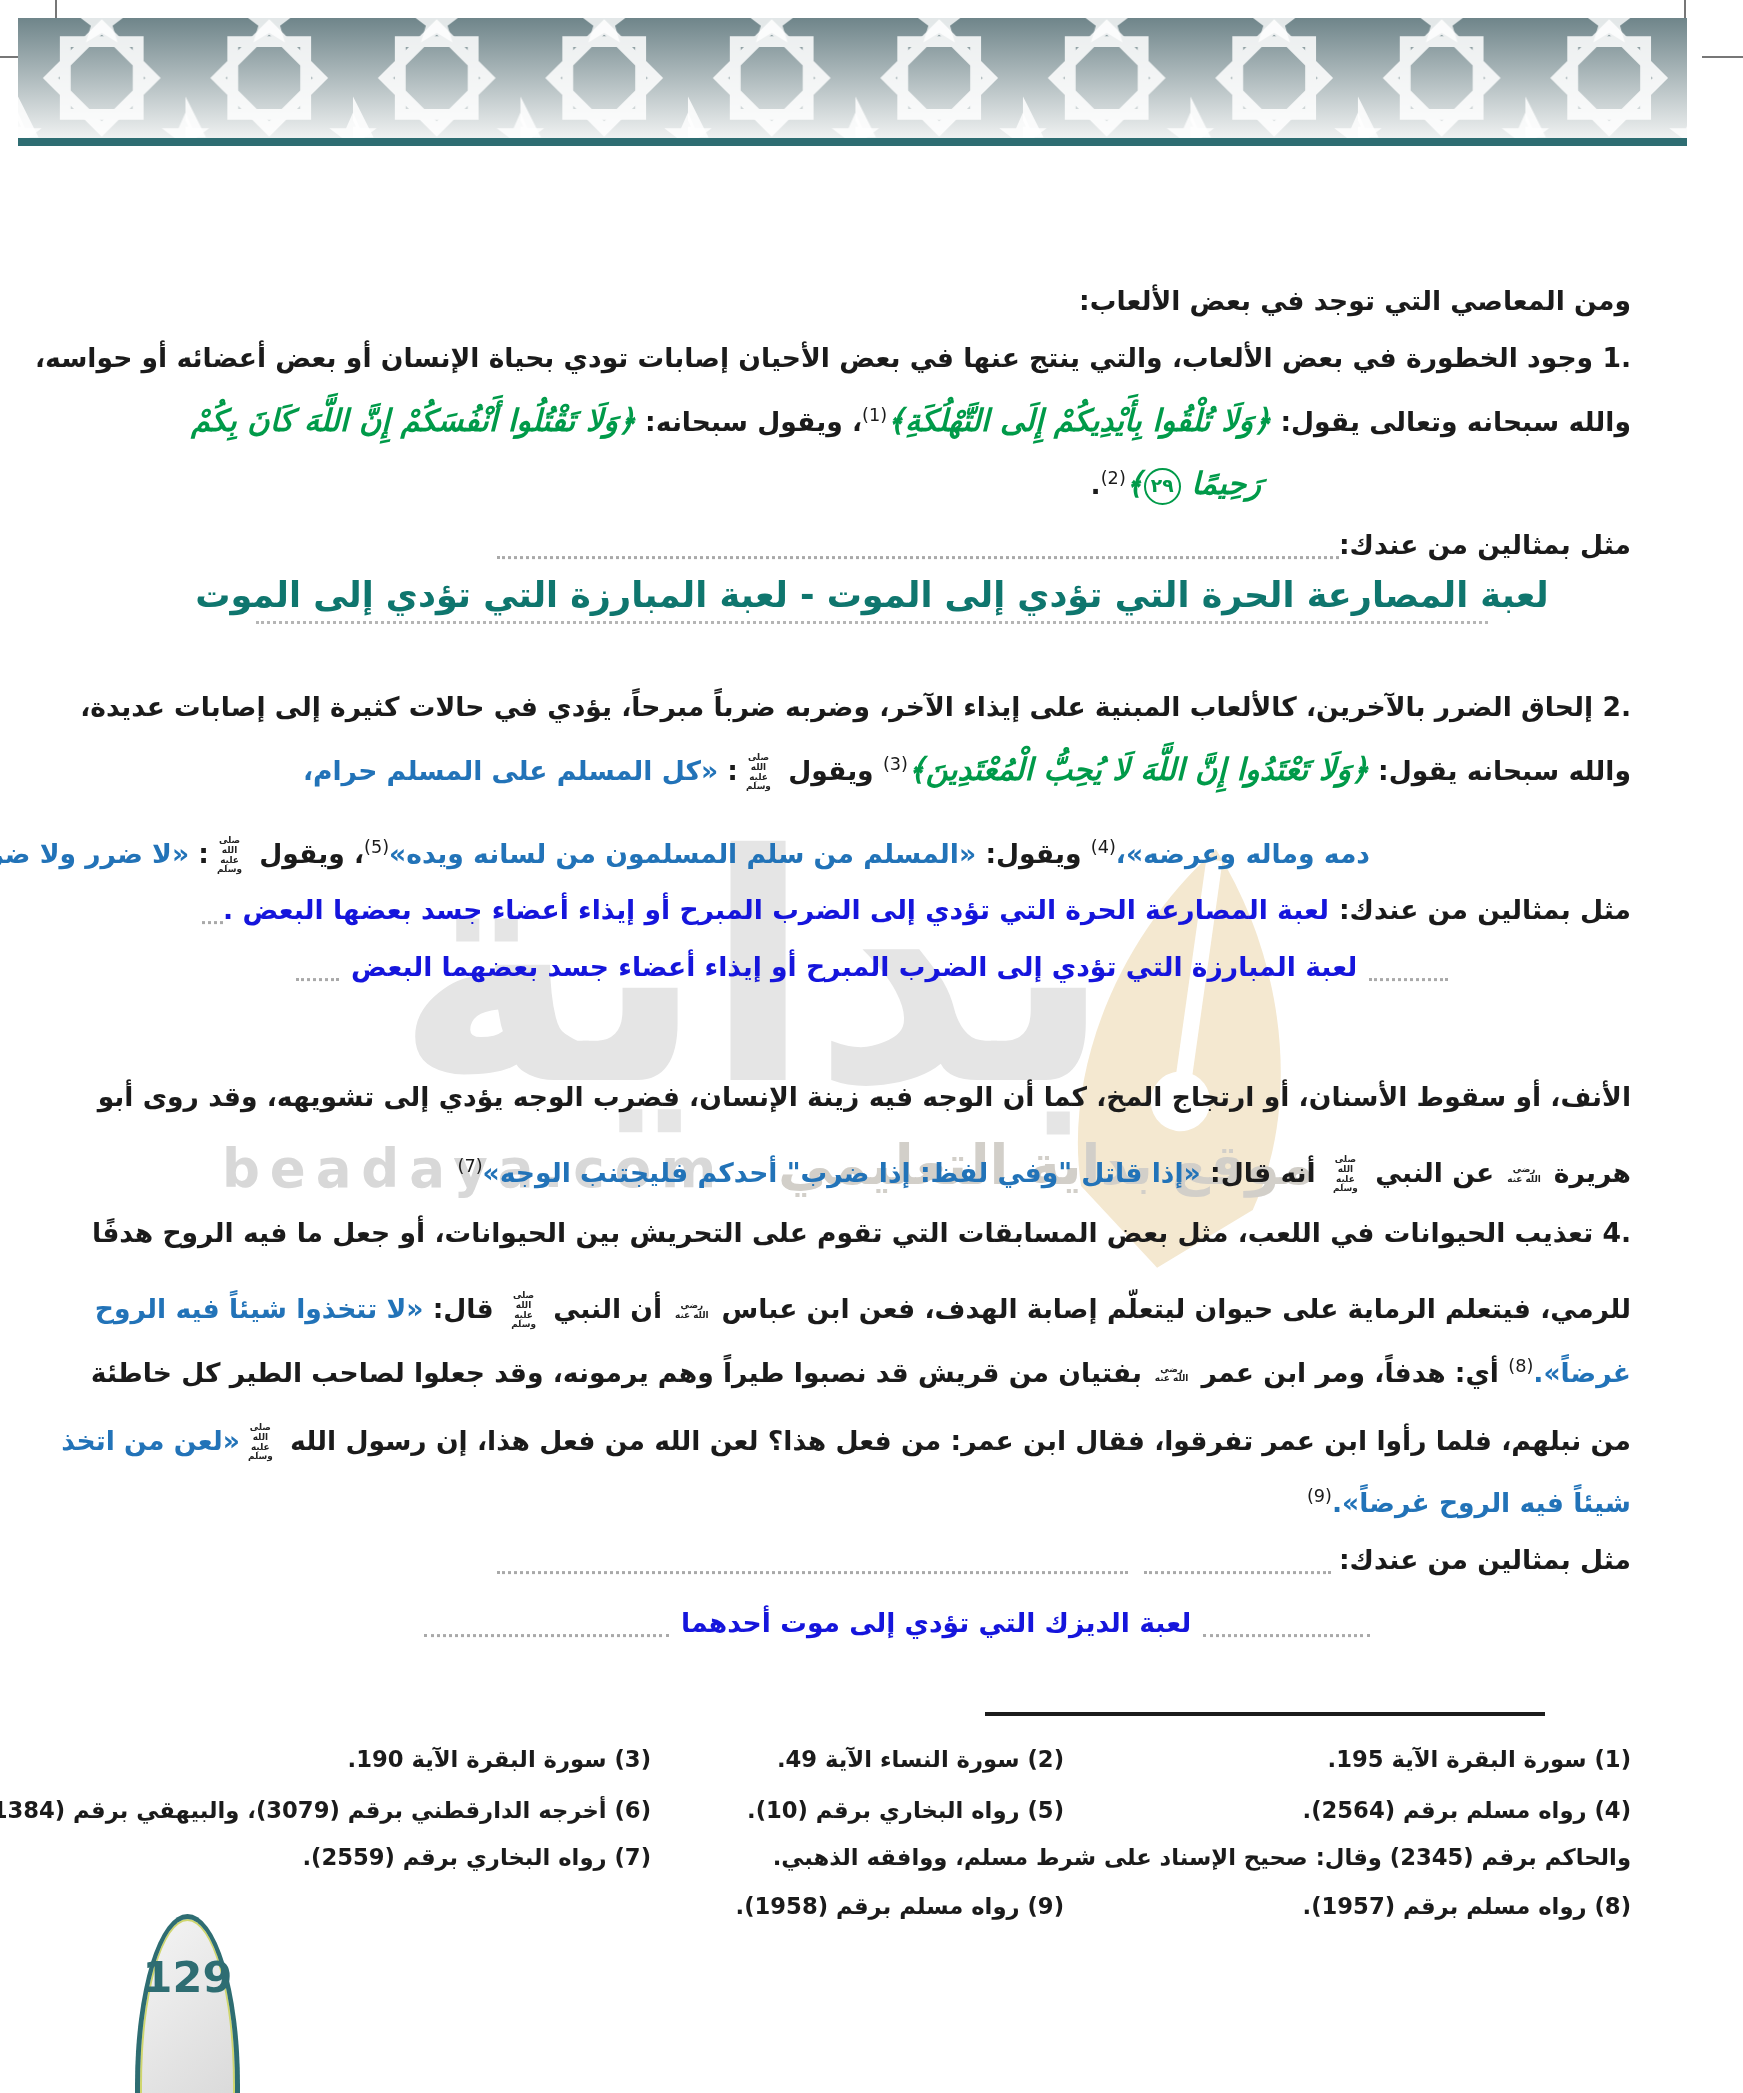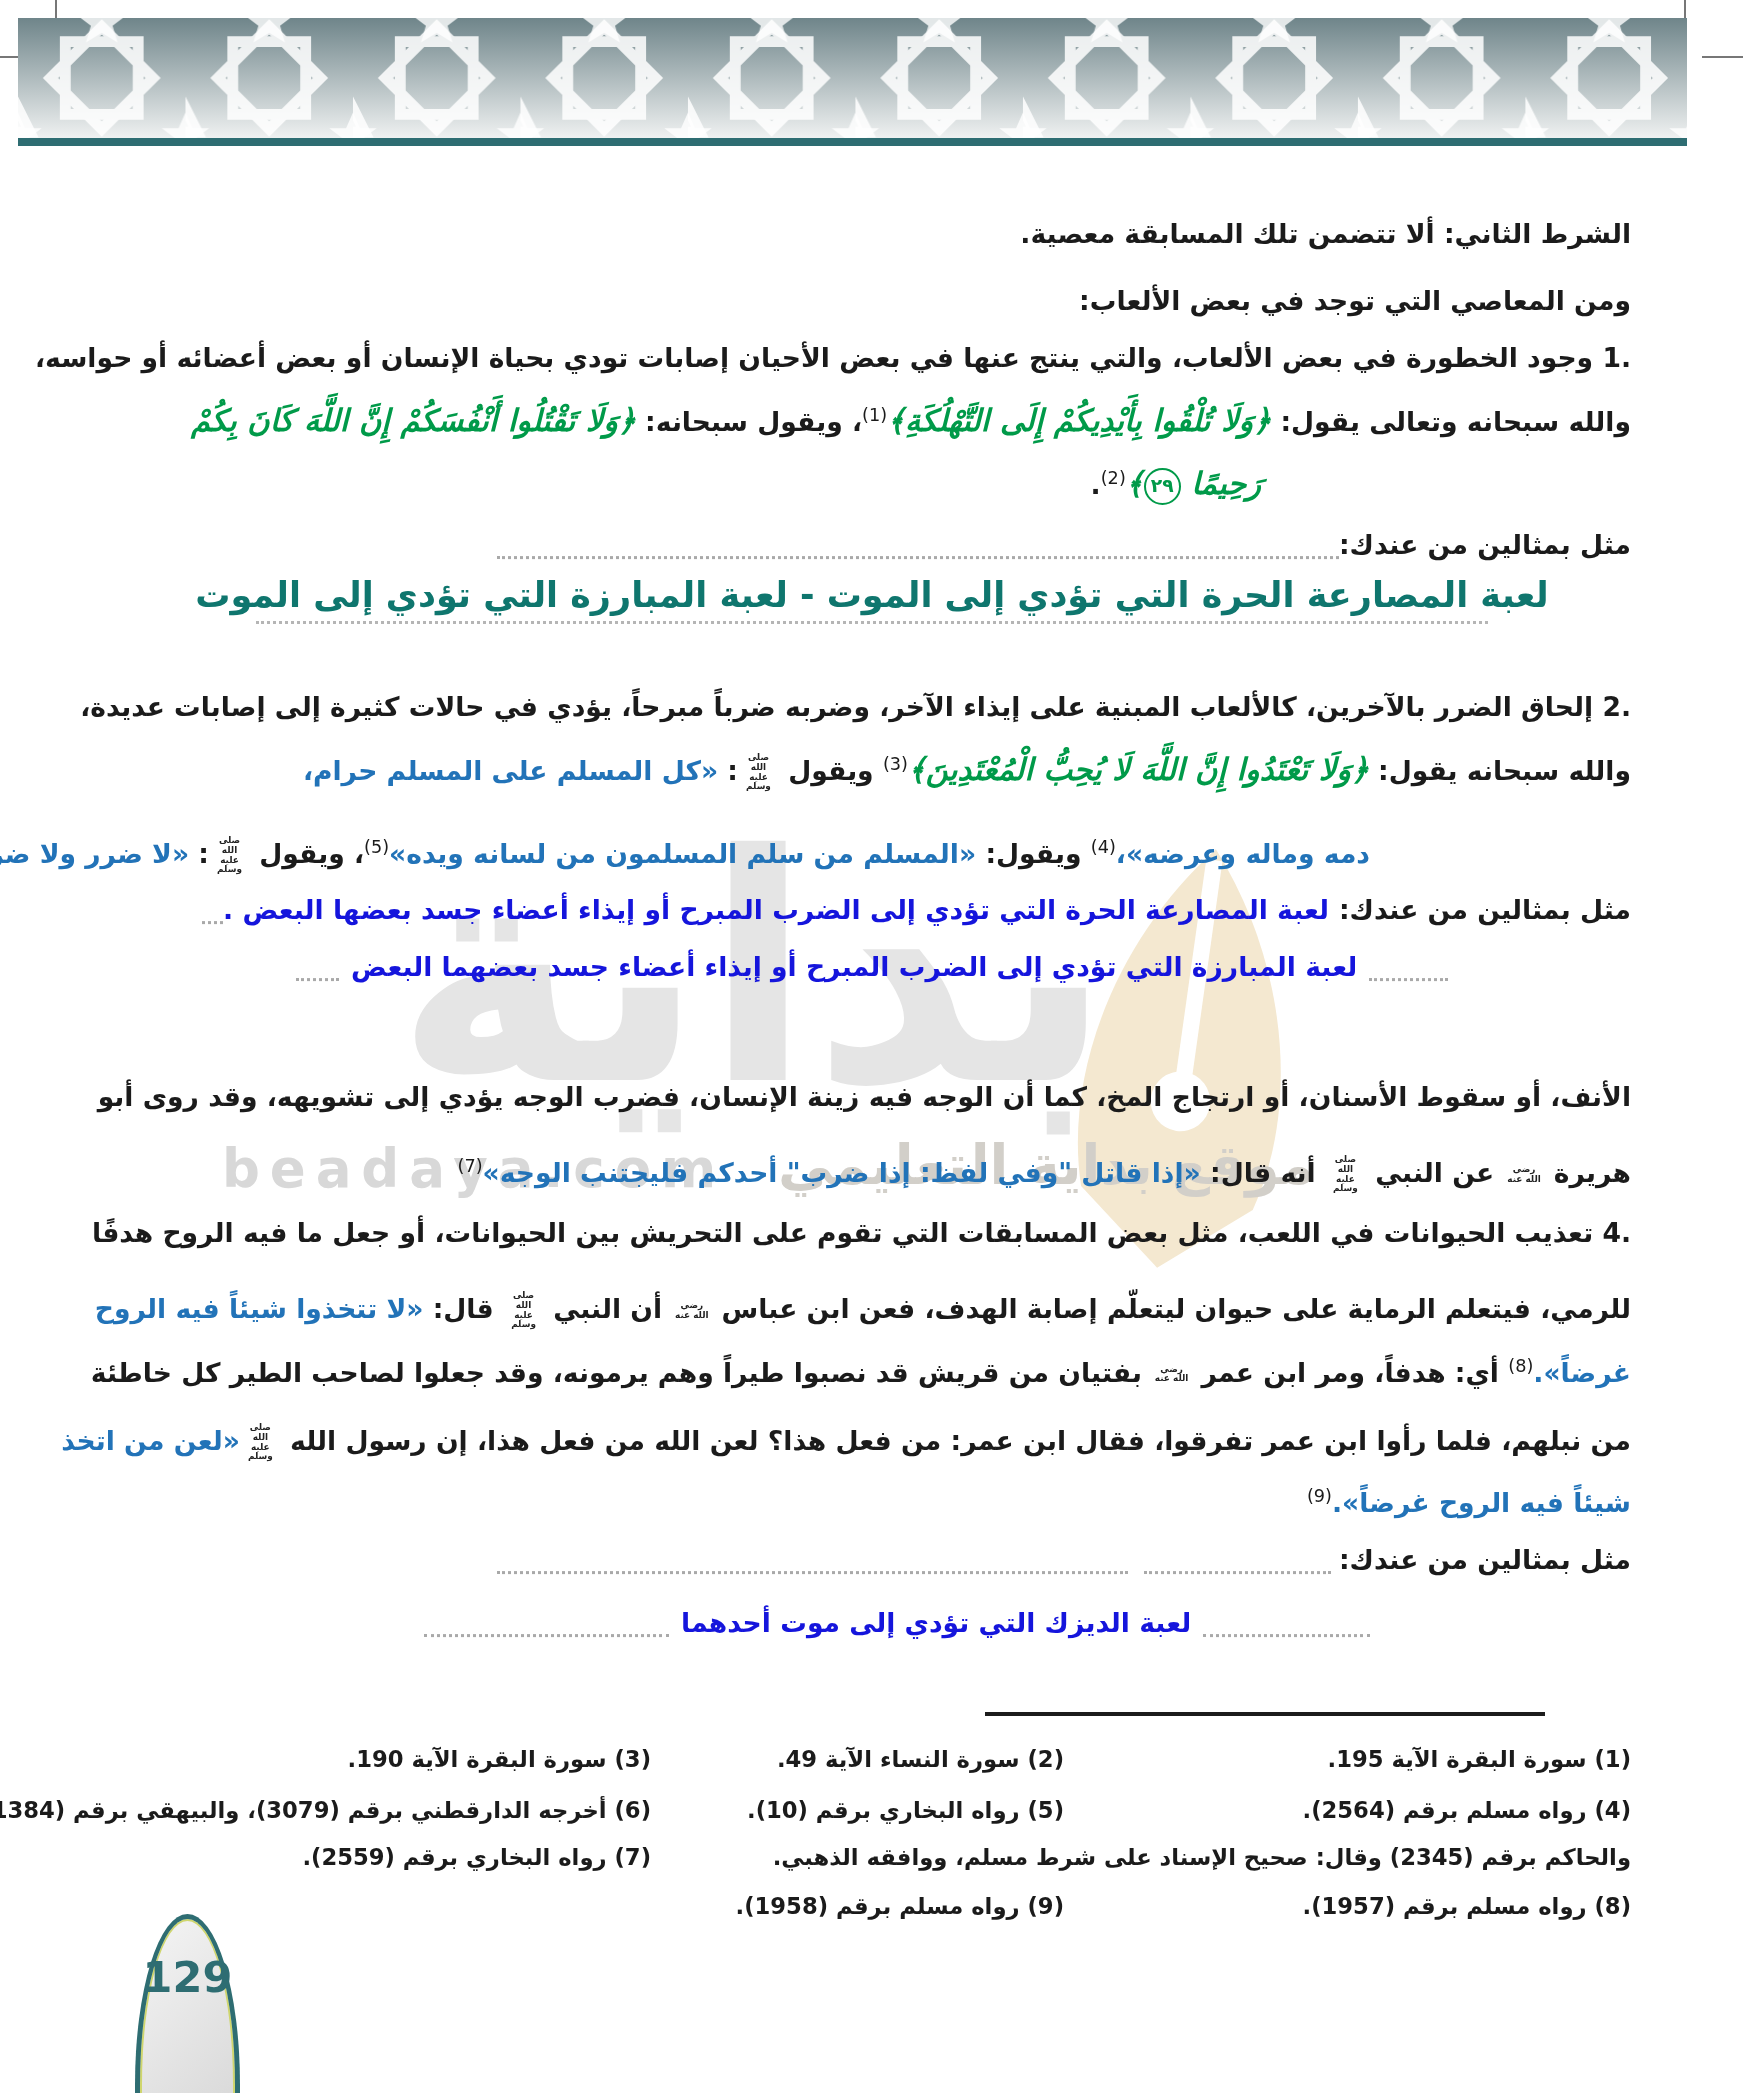--- a/index.html
+++ b/index.html
@@ -90,23 +90,20 @@
       <g transform="rotate(8 60 80)">
         <path d="M60 2 C92 40 104 92 92 132 L60 158 L28 132 C16 92 28 40 60 2 Z" fill="#f4e8d0"></path>
         <rect x="57" y="6" width="6" height="84" fill="#ffffff"></rect>
         <circle cx="60" cy="96" r="11" fill="#ffffff"></circle>
       </g>
     </svg>
   </div>
   <div class="wm wm-latin">beadaya.com</div>
   <div class="wm wm-ar">موقع بداية التعليمي</div>
 
-  <div class="ln" style="top:209px;right:113px;">
-    <span>الشرط الثاني: ألا تتضمن تلك المسابقة معصية.</span>
-  </div>
 
   <div class="ln" style="top:276px;right:113px;">
     <span>ومن المعاصي التي توجد في بعض الألعاب:</span>
   </div>
 
   <div class="ln" style="top:333px;right:113px;">
     <span class="num">1.</span>&nbsp;<span>وجود الخطورة في بعض الألعاب، والتي ينتج عنها في بعض الأحيان إصابات تودي بحياة الإنسان أو بعض أعضائه أو حواسه،</span>
   </div>
 
   <div class="ln" style="top:388px;right:113px;line-height:55px;">

